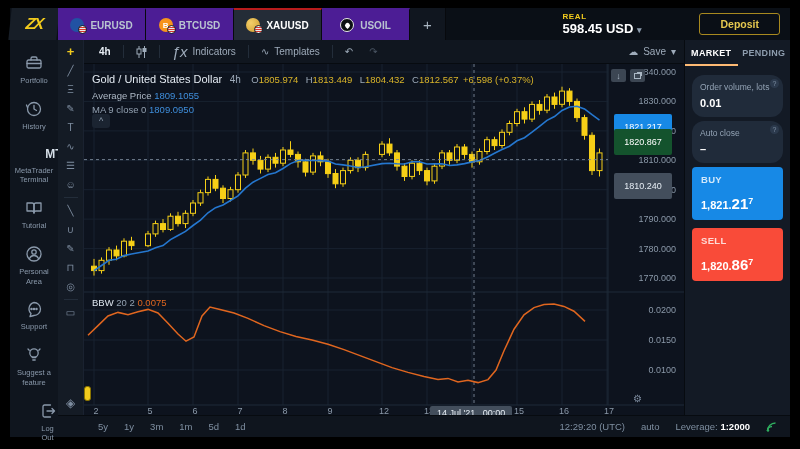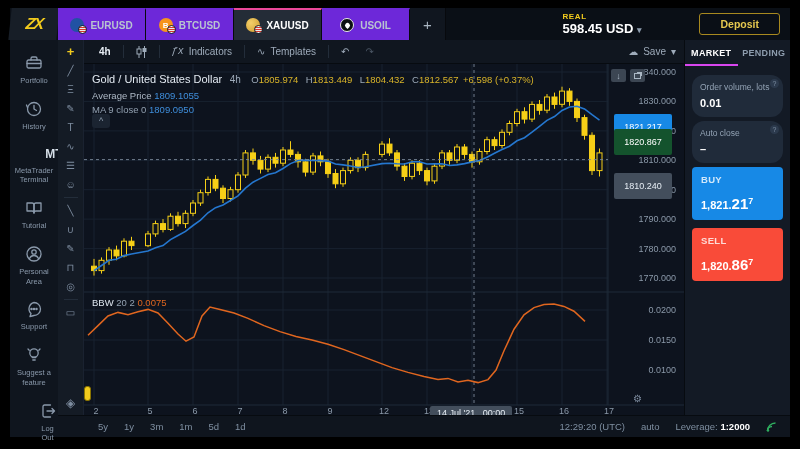--- a/index.html
+++ b/index.html
@@ -5,23 +5,23 @@
   html,body{margin:0;padding:0;width:800px;height:449px;background:#000;overflow:hidden;
     font-family:"Liberation Sans",sans-serif;-webkit-font-smoothing:antialiased;}
   *{box-sizing:border-box;}
   .app{position:absolute;left:10px;top:8px;width:780px;height:429px;background:#0a0f16;color:#8e9dae;}
 
   
   .topbar{height:32px;display:flex;align-items:stretch;background:#0a0f16;}
   .logo{width:48px;display:flex;align-items:center;justify-content:center;background:#171e27;
     color:#f2cb1d;font-weight:bold;font-style:italic;font-size:16px;letter-spacing:-2px;transform:skewX(-6deg);}
   .tabs{display:flex;}
-  .tab{width:88px;display:flex;align-items:center;gap:6px;justify-content:center;background:#6d28d9;
+  .tab{width:88px;display:flex;align-items:center;gap:6px;justify-content:center;background:#4c1d95;
     border-right:1px solid #07090d;font-size:10px;font-weight:bold;color:#b9c4d0;position:relative;cursor:pointer;border-top:2px solid transparent;}
-  .tab.active{background:#242c37;color:#fff;border-top:2px solid #ec4899;}
+  .tab.active{background:#242c37;color:#fff;border-top:2px solid #b91c1c;}
   .addtab{width:36px;display:flex;align-items:center;justify-content:center;background:#10161f;color:#aab6c2;font-size:15px;cursor:pointer;border-right:1px solid #07090d;}
   .ticon{width:14px;height:14px;border-radius:50%;position:relative;flex:0 0 auto;}
   .ticon .mini{position:absolute;right:-3px;bottom:-2px;width:9px;height:9px;border-radius:50%;
     background:repeating-linear-gradient(180deg,#ececec 0 1px,#d6382f 1px 2px);border:1px solid #1d242c;}
   .ticon.eur{background:#2152a3;}
   .ticon.btc{background:#f7941d;}
   .ticon.btc::before{content:"B";position:absolute;inset:0;display:flex;align-items:center;justify-content:center;color:#fff;font-size:8px;font-weight:bold;}
   .ticon.gold{background:radial-gradient(circle at 35% 35%,#f3cf6a,#cf9a2c);}
   .ticon.oil{background:#0d1014;border:1px solid #e8e8e8;}
   .ticon.oil::before{content:"";position:absolute;left:4px;top:4px;width:5px;height:5px;background:#fff;
@@ -51,21 +51,21 @@
   .tool.accent{color:#f2cb1d;font-size:13px;font-weight:bold;}
   .tsep{width:14px;height:1px;background:#232d3a;}
   .tool.bottom{margin-top:auto;margin-bottom:6px;font-size:12px;}
 
   .chartcol{flex:1;display:flex;flex-direction:column;min-width:0;}
   .charttoolbar{height:24px;background:#10161f;border-bottom:1px solid #070b10;display:flex;align-items:center;
     font-size:10px;color:#9eabba;gap:2px;padding:0 8px;}
   .ct-btn{padding:2px 7px;display:flex;align-items:center;gap:5px;cursor:pointer;white-space:nowrap;}
   .ct-sep{width:1px;height:13px;background:#232d3a;margin:0 3px;}
   .tfbtn{color:#e8eef5;font-weight:bold;}
-  .fx{font-style:italic;font-family:Liberation Mono, monospace;font-size:10px;}
+  .fx{font-style:italic;font-family:Liberation Sans, sans-serif;font-size:15px;}
   .savebtn{margin-left:auto;display:flex;align-items:center;gap:5px;cursor:pointer;}
   .redo{color:#4a5563;}
 
   .chartregion{flex:1;position:relative;background:#0d131e;overflow:hidden;}
   svg.chart{position:absolute;left:0;top:0;}
 
   .legend{position:absolute;left:8px;top:5px;z-index:3;white-space:nowrap;}
   .lg-sym{color:#e3eaf2;font-size:11px;}
   .lg-tf{color:#9eabba;font-size:10px;margin:0 3px;}
   .k{color:#9eabba;font-size:9.5px;margin-left:3px;}
@@ -93,21 +93,21 @@
 
   .bbw-legend{position:absolute;left:8px;top:233px;font-size:9.5px;z-index:3;color:#dde5ee;white-space:nowrap;}
   .dim{color:#93a1b1;}
   .orange{color:#e0661f;}
 
   
   .orderpanel{width:106px;background:#131a25;border-left:1px solid #070b10;display:flex;flex-direction:column;padding:0 7px;}
   .op-tabs{display:flex;margin:0 -7px 9px;}
   .op-tab{flex:1;text-align:center;font-size:9px;font-weight:bold;color:#8e9dae;padding:8px 0 6px;cursor:pointer;
     border-bottom:2px solid transparent;letter-spacing:.3px;}
-  .op-tab.active{color:#fff;border-bottom:2px solid #d946ef;}
+  .op-tab.active{color:#fff;border-bottom:2px solid #fdba74;}
   .field{background:#202b3a;border-radius:12px;padding:7px 8px 8px;margin-bottom:4px;position:relative;}
   .flabel{font-size:8.5px;color:#93a3b5;}
   .fvalue{font-size:11px;color:#fff;font-weight:bold;margin-top:5px;}
   .help{position:absolute;right:4px;top:4px;width:9px;height:9px;border-radius:50%;background:#2c3a4d;
     color:#7f90a4;font-size:7px;display:flex;align-items:center;justify-content:center;}
   .trade-btn{border:none;border-radius:4px;padding:7px 9px 8px;text-align:left;margin-bottom:8px;cursor:pointer;color:#fff;width:100%;}
   .buy{background:#1789e6;}
   .sell{background:#f94b39;}
   .tb-label{font-size:9.5px;font-weight:bold;opacity:.8;letter-spacing:.3px;}
   .tb-price{font-size:11px;font-weight:bold;margin-top:10px;}

